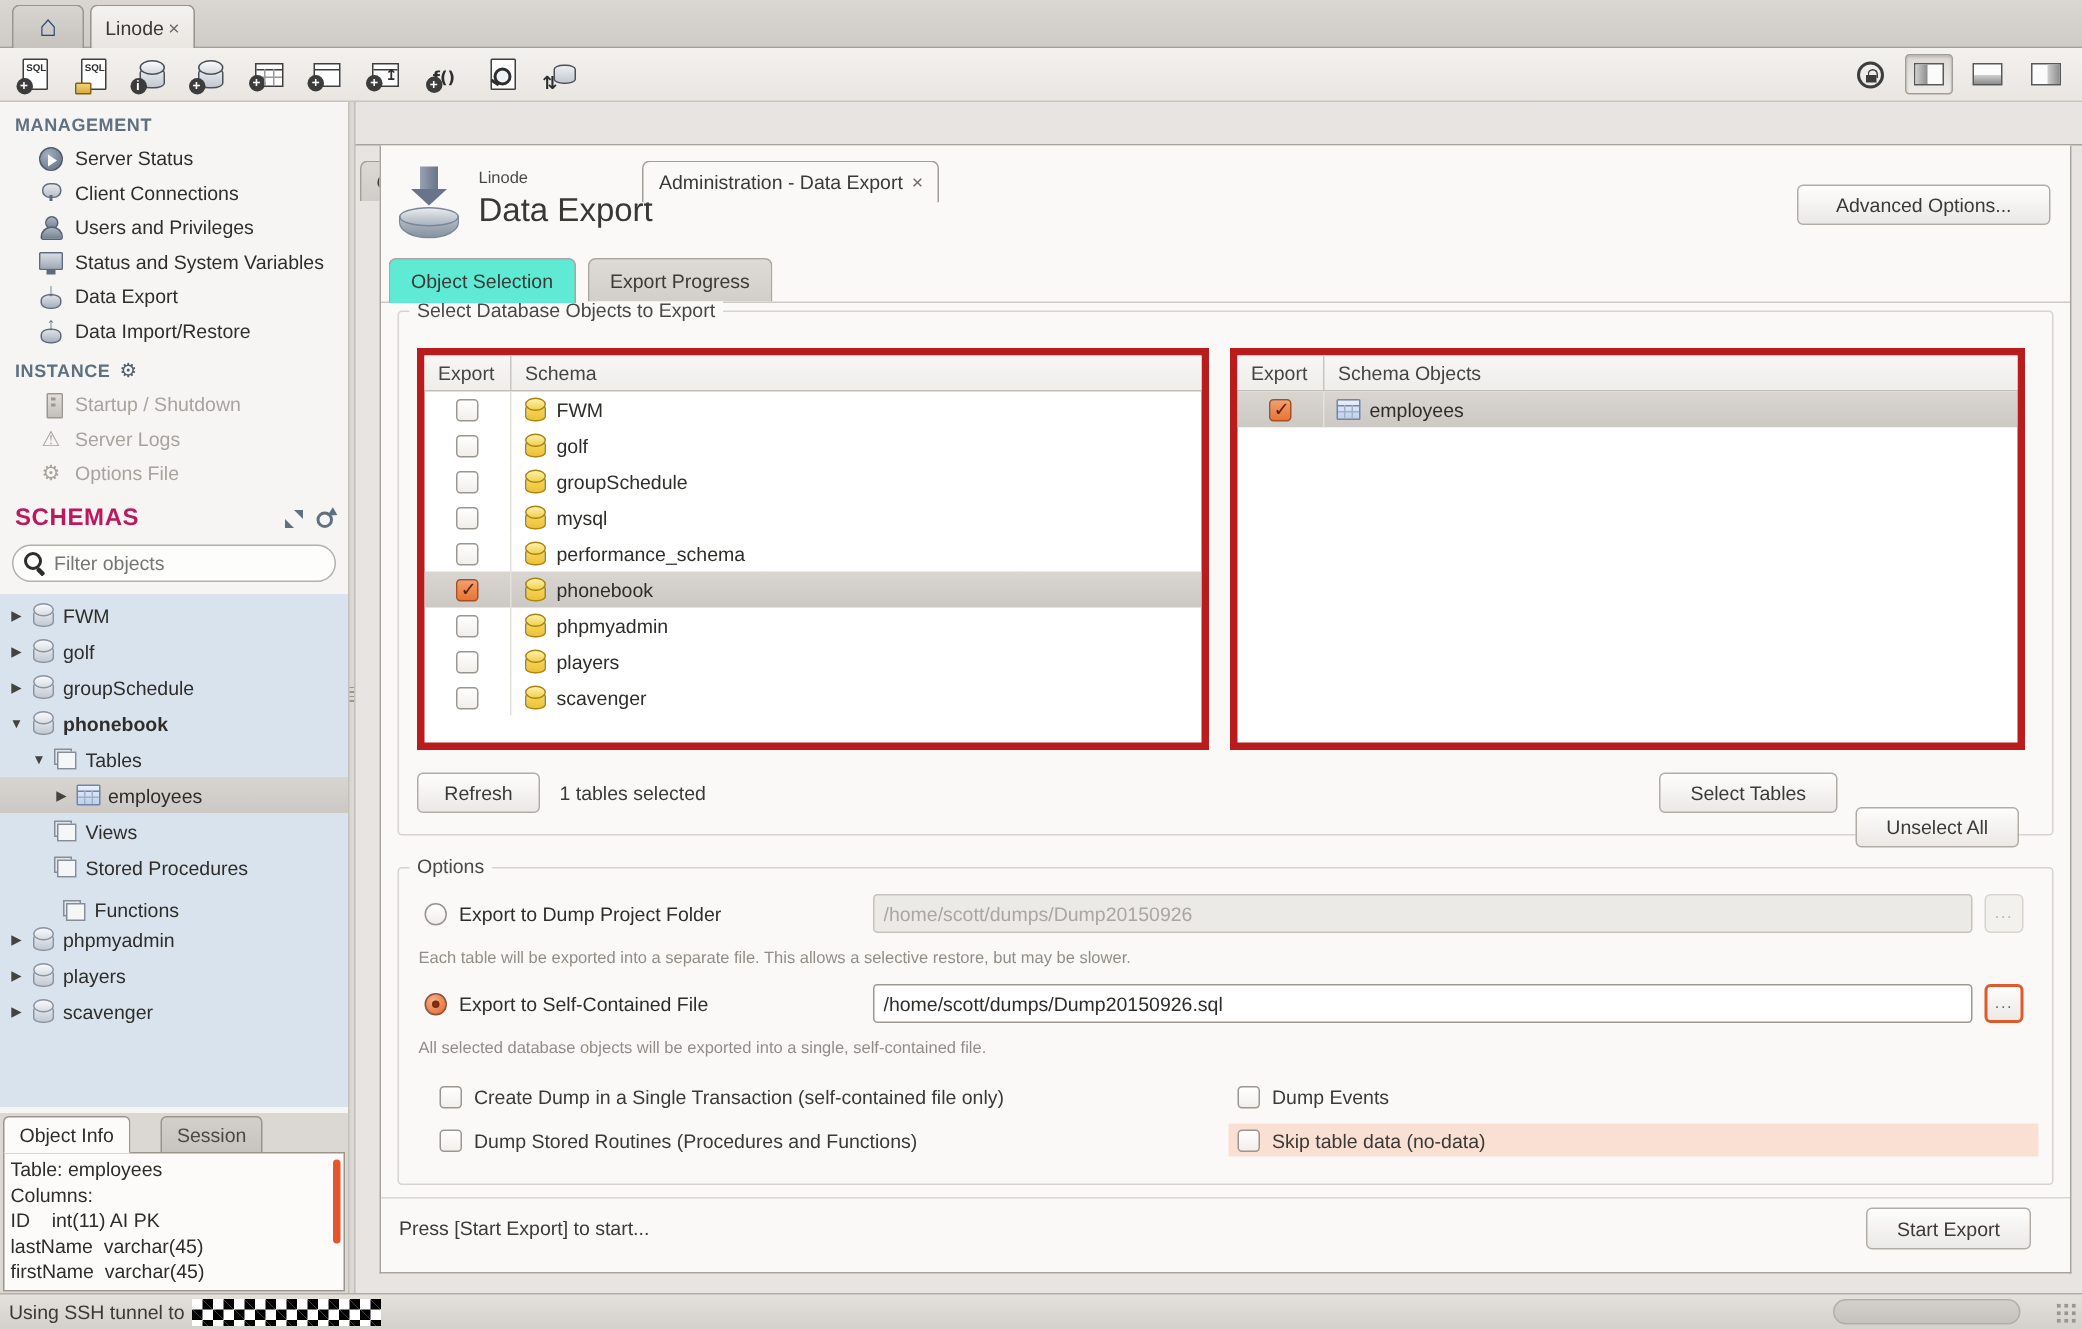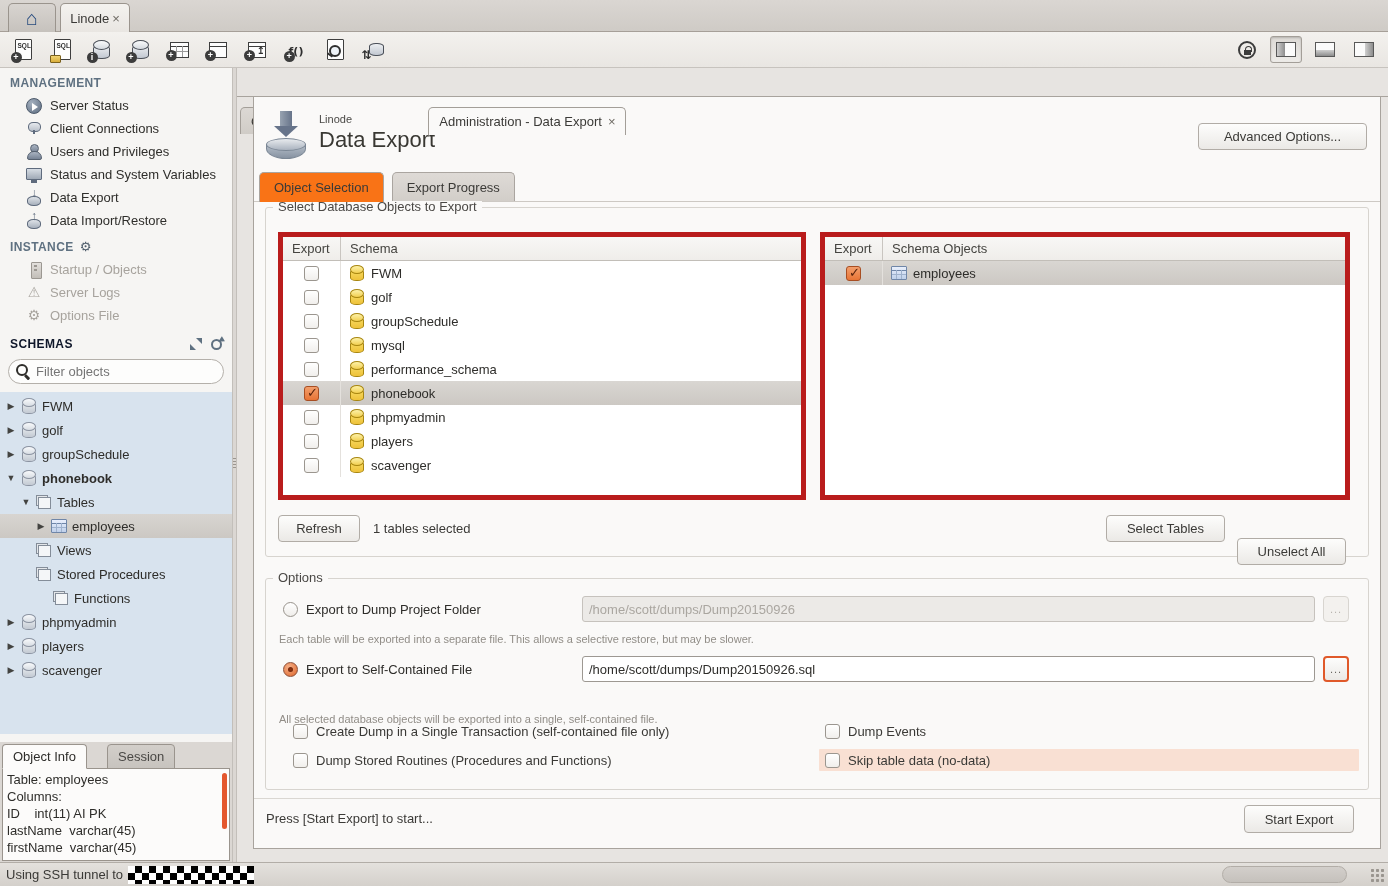--- a/index.html
+++ b/index.html
@@ -103,21 +103,21 @@
   .ic-server::before{content:"";position:absolute;left:3px;top:0;width:9px;height:15px;border:1px solid #9b9791;
       background:linear-gradient(#e3e0dc,#c2beb8);border-radius:1px;}
   .ic-server::after{content:"";position:absolute;left:6px;top:3px;width:3px;height:2px;background:#9b9791;
       box-shadow:0 4px 0 #9b9791;}
   .ic-warning{font-size:14px;line-height:15px;color:#a7a39d;text-align:center;}
   .ic-gear{font-size:14px;line-height:15px;color:#a7a39d;text-align:center;}
   .ic-gear-dark{font-size:13px;line-height:14px;color:#4f5d6b;}
 
   
   .schemas-title{display:flex;align-items:center;padding:10px 10px 4px 10px;}
-  .schemas-title .t{font-weight:bold;font-size:12px;color:#0f172a;letter-spacing:.4px;flex:1;}
+  .schemas-title .t{font-weight:bold;font-size:16px;color:#be185d;letter-spacing:.4px;flex:1;}
   .ic-expand{position:relative;width:12px;height:12px;margin-right:9px;}
   .ic-expand::before{content:"";position:absolute;right:0;top:0;border-top:6px solid #5f7181;border-left:6px solid transparent;}
   .ic-expand::after{content:"";position:absolute;left:0;bottom:0;border-bottom:6px solid #5f7181;border-right:6px solid transparent;}
   .ic-refresh{position:relative;width:11px;height:11px;border:2px solid #5f7181;border-radius:50%;}
   .ic-refresh::after{content:"";position:absolute;right:-4px;top:-3px;border:3px solid transparent;border-right:6px solid #5f7181;
       transform:rotate(-30deg);}
 
   .filterbox{position:relative;margin:4px 8px 8px 8px;}
   .filterbox input{width:216px;height:25px;border:1px solid #b4b0aa;border-radius:13px;background:#fdfdfc;
       padding:0 8px 0 27px;font:13px "Liberation Sans","DejaVu Sans",sans-serif;color:#9b978f;outline:none;}
@@ -202,21 +202,21 @@
 
   .hdr-product{position:absolute;left:65px;top:16px;font-size:11px;color:#4a4946;}
   .hdr-title{position:absolute;left:65px;top:30px;font-size:22px;color:#393833;}
   .btn{display:flex;align-items:center;justify-content:center;border:1px solid #b1aca6;border-radius:4px;
       background:linear-gradient(#fdfdfc,#ebe9e6);color:#3b3a37;cursor:default;}
   .btn-advanced{position:absolute;right:13px;top:26px;width:169px;height:27px;}
 
   .sectabs{position:absolute;left:5px;top:75px;display:flex;gap:8px;height:29px;z-index:2;}
   .sectab{display:flex;align-items:center;padding:0 14px;border:1px solid #aaa5a0;border-bottom:none;
       border-radius:5px 5px 0 0;background:linear-gradient(#dedad6,#d2cec9);color:#3b3a37;height:29px;}
-  .sectab.active{background:#f97316;height:30px;position:relative;z-index:3;}
+  .sectab.active{background:#5eead4;height:30px;position:relative;z-index:3;}
   .sectab-line{position:absolute;left:0;top:104px;width:100%;height:1px;background:#cdc9c4;}
 
   .group{position:absolute;border:1px solid #d7d4cf;border-radius:3px;}
   .group-legend{position:absolute;top:-9px;left:7px;background:#faf9f8;padding:0 5px;color:#4a4845;}
   .group1{left:11px;top:110px;width:1104px;height:350px;}
   .group2{left:11px;top:481px;width:1104px;height:212px;}
 
   .dtable{position:absolute;background:#fff;border:5px solid #b91c1c;}
   .dt-head{display:flex;height:24px;background:linear-gradient(#f8f7f5,#efedea);border-bottom:1px solid #c2beb8;
       align-items:center;color:#454440;}
@@ -373,21 +373,21 @@
           <span class="si-label">Data Import/Restore</span>
         </div>
       </div>
     <div class="side-title">
       <span>INSTANCE</span>
       <span class="ic-gear-dark">⚙</span>
     </div>
     <div id="inst-items">
         <div class="side-item disabled">
           <span class="si-icon ic-server"></span>
-          <span class="si-label">Startup / Objects</span>
+          <span class="si-label">Startup / Shutdown</span>
         </div>
         <div class="side-item disabled">
           <span class="si-icon ic-warning">⚠</span>
           <span class="si-label">Server Logs</span>
         </div>
         <div class="side-item disabled">
           <span class="si-icon ic-gear">⚙</span>
           <span class="si-label">Options File</span>
         </div>
       </div>
@@ -434,21 +434,21 @@
         <div class="tree-row" style="padding-left: 21px;">
           <span class="tree-exp"></span>
           <span class="ic-folders"></span>
           <span class="tree-label">Views</span>
         </div>
         <div class="tree-row" style="padding-left: 21px;">
           <span class="tree-exp"></span>
           <span class="ic-folders"></span>
           <span class="tree-label">Stored Procedures</span>
         </div>
-        <div class="tree-row" style="padding-left: 38px;">
+        <div class="tree-row" style="padding-left: 27px; align-items: flex-end;">
           <span class="tree-exp"></span>
           <span class="ic-folders"></span>
           <span class="tree-label">Functions</span>
         </div>
         <div class="tree-row" style="padding-left: 6px;">
           <span class="tree-exp">▶</span>
           <span class="ic-db gray"></span>
           <span class="tree-label">phpmyadmin</span>
         </div>
         <div class="tree-row" style="padding-left: 6px;">
@@ -661,21 +661,21 @@
       <input class="opt-input disabled" style="left: 316px; top: 17px;" disabled="" value="/home/scott/dumps/Dump20150926">
       <div class="btn btn-browse disabled" style="left:1057px;top:17px;">...</div>
       <div class="opt-hint" style="top:54px;">Each table will be exported into a separate file. This allows a selective restore, but may be slower.</div>
 
       <div class="opt-row" style="top:77px;align-items:center;">
         <span class="radio checked" id="radio-self"></span>
         <span class="opt-label">Export to Self-Contained File</span>
       </div>
       <input class="opt-input" style="left: 316px; top: 77px;" value="/home/scott/dumps/Dump20150926.sql">
       <div class="btn btn-browse focused" style="left:1057px;top:77px;">...</div>
-      <div class="opt-hint" style="top:114px;margin-top:20px;">All selected database objects will be exported into a single, self-contained file.</div>
+      <div class="opt-hint" style="top:114px;">All selected database objects will be exported into a single, self-contained file.</div>
 
       <div class="cbcol cbcol-left" id="cbcol-left">
           <div class="opt-cb-row">
             <span class="cb"></span>
             <span class="opt-cb-label">Create Dump in a Single Transaction (self-contained file only)</span>
           </div>
           <div class="opt-cb-row">
             <span class="cb"></span>
             <span class="opt-cb-label">Dump Stored Routines (Procedures and Functions)</span>
           </div>

